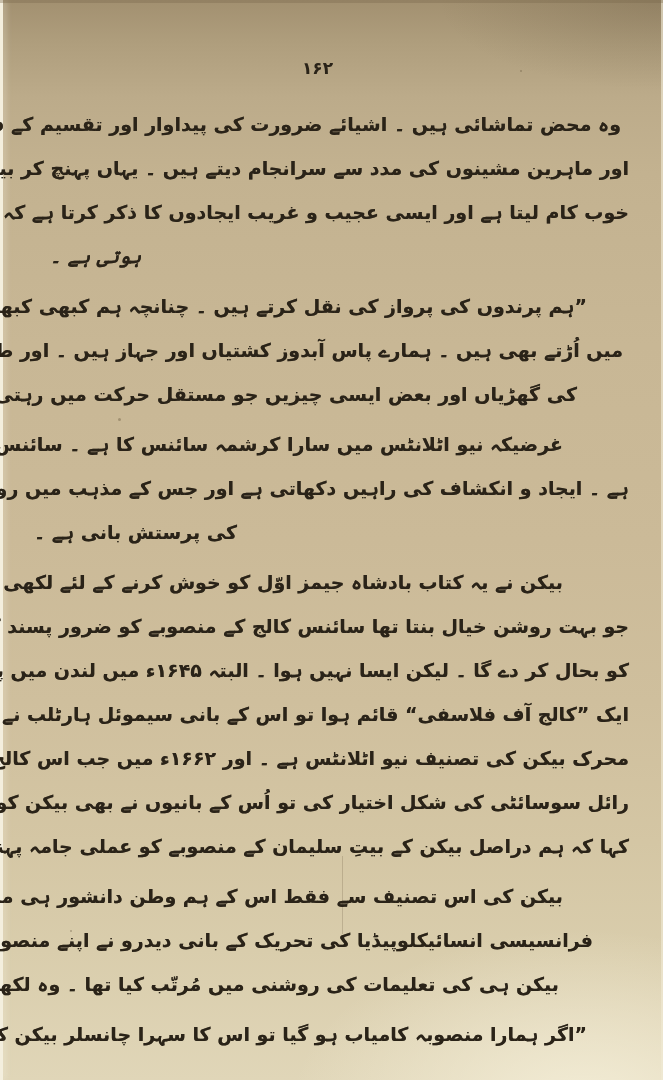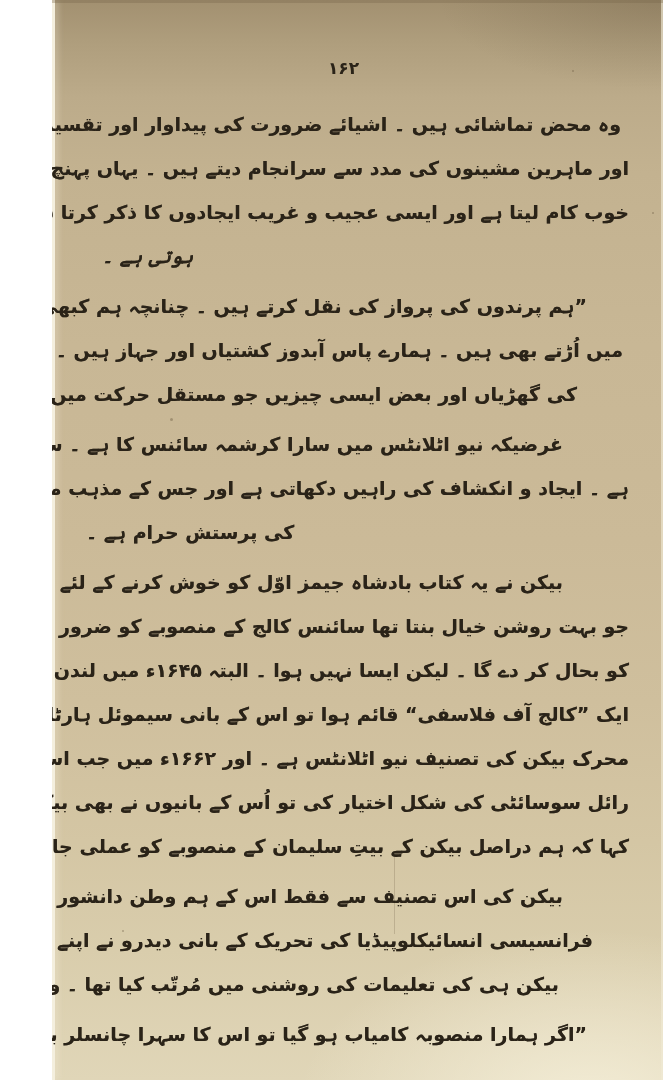--- a/index.html
+++ b/index.html
@@ -3,21 +3,21 @@
 <meta charset="utf-8">
 <style>
   html, body {
     margin: 0; padding: 0;
     width: 663px; height: 1080px;
     overflow: hidden;
     font-family: "DejaVu Sans", sans-serif;
   }
   .scan {
     position: relative;
-    width: 611px; height: 1080px;
+    width: 663px; height: 1080px;
     overflow: hidden;
     direction: rtl;
     background:
       radial-gradient(ellipse 420px 260px at 88% 103%, rgba(244,238,216,0.95) 0%, rgba(244,238,216,0.0) 70%),
       radial-gradient(ellipse 300px 120px at 100% 0%, rgba(86,72,50,0.22) 0%, rgba(86,72,50,0.0) 75%),
       linear-gradient(180deg,
         #a29070 0%, #af9e7d 4%, #bcab8a 9%, #c3b290 16%,
         #c8b795 32%, #cbba98 50%, #cfbf9d 65%, #d4c6a4 78%,
         #d9cdac 88%, #ded3b4 96%, #e0d6b8 100%);
   }
@@ -81,21 +81,21 @@
 
     <div class="para">
       <div class="line" style="padding-right:42px; padding-left:45px;">”ہم پرندوں کی پرواز کی نقل کرتے ہیں ۔ چنانچہ ہم کبھی کبھار ہوا</div>
       <div class="line" style="padding-right:6px;  padding-left:10px;">میں اُڑتے بھی ہیں ۔ ہمارے پاس آبدوز کشتیاں اور جہاز ہیں ۔ اور طرح طرح</div>
       <div class="line" style="padding-right:52px; padding-left:80px;">کی گھڑیاں اور بعض ایسی چیزیں جو مستقل حرکت میں رہتی ہیں ۔“</div>
     </div>
 
     <div class="para">
       <div class="line" style="padding-right:66px;">غرضیکہ نیو اٹلانٹس میں سارا کرشمہ سائنس کا ہے ۔ سائنس جو تحقیق و تفتیش کی تلقین کرتی</div>
       <div class="line">ہے ۔ ایجاد و انکشاف کی راہیں دکھاتی ہے اور جس کے مذہب میں روایت اور تقلید کے بتوں</div>
-      <div class="line align-left" style="padding-left:6px;">کی پرستش حرام ہے ۔</div>
+      <div class="line align-left" style="padding-left:6px;">کی پرستش بانی ہے ۔</div>
     </div>
 
     <div class="para">
       <div class="line" style="padding-right:66px;">بیکن نے یہ کتاب بادشاہ جیمز اوّل کو خوش کرنے کے لئے لکھی تھی ۔ اُس کا خیال تھا کہ جیمز</div>
       <div class="line">جو بہت روشن خیال بنتا تھا سائنس کالج کے منصوبے کو ضرور پسند کرے گا اور معتوب بیکن</div>
       <div class="line">کو بحال کر دے گا ۔ لیکن ایسا نہیں ہوا ۔ البتہ ۱۶۴۵ء میں لندن میں پارلیمنٹ کے حکم سے</div>
       <div class="line">ایک ”کالج آف فلاسفی“ قائم ہوا تو اس کے بانی سیموئل ہارٹلب نے علانیہ کہا کہ اس کالج کی</div>
       <div class="line" style="padding-left:60px;">محرک بیکن کی تصنیف نیو اٹلانٹس ہے ۔ اور ۱۶۶۲ء میں جب اس کالج نے ترقی کر کے</div>
       <div class="line">رائل سوسائٹی کی شکل اختیار کی تو اُس کے بانیوں نے بھی بیکن کو خراجِ عقیدت پیش کرتے ہوئے</div>
       <div class="line">کہا کہ ہم دراصل بیکن کے بیتِ سلیمان کے منصوبے کو عملی جامہ پہنانے کی کوشش کر رہے ہیں“ ۔</div>

